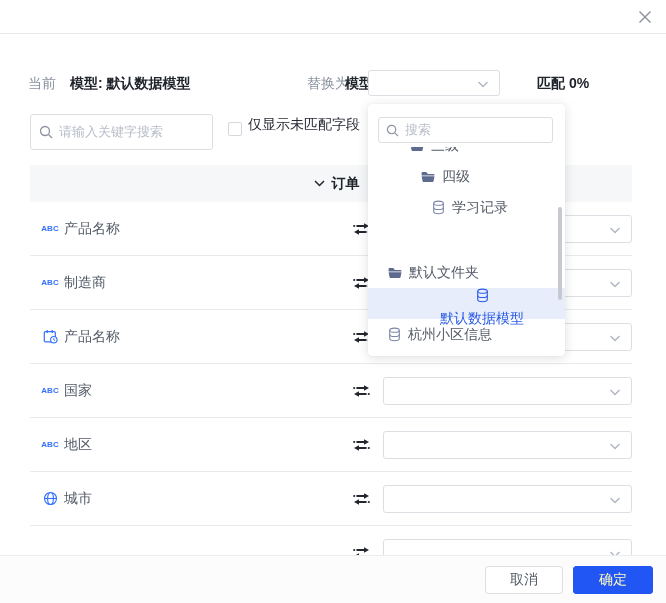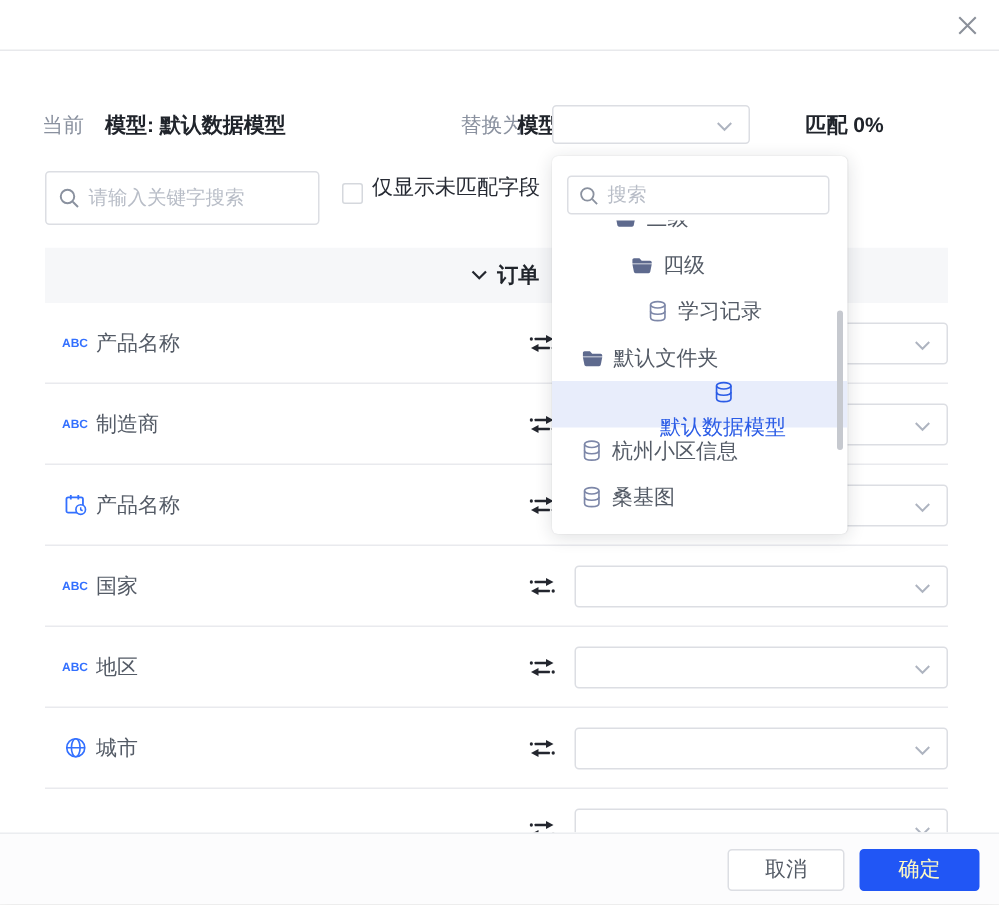--- a/index.html
+++ b/index.html
@@ -308,21 +308,21 @@
         <div class="titem" style="padding-left: 64px;">
     <span class="ticon ticon-model">
   <svg width="13" height="15" viewBox="0 0 13 15" fill="none" stroke="currentColor" stroke-width="1.1">
     <ellipse cx="6.5" cy="3.2" rx="4.8" ry="2.1"></ellipse>
     <path d="M1.7 3.2v8.4c0 1.2 2.1 2.1 4.8 2.1s4.8-.9 4.8-2.1V3.2"></path>
     <path d="M1.7 7.4c0 1.2 2.1 2.1 4.8 2.1s4.8-.9 4.8-2.1"></path>
   </svg>
 </span>
     <span class="tlabel">学习记录</span>
   </div>
-        <div class="titem" style="padding-left: 20px;">
+        <div class="titem" style="padding-left: 20px; margin-top: 34px;">
     <span class="ticon ticon-folder">
   <svg width="14" height="12" viewBox="0 0 14 12" fill="currentColor">
     <path d="M.6 2.2c0-.6.5-1.1 1.1-1.1h3.6l1.5 1.8h5.6c.6 0 1.1.5 1.1 1.1v.6H.6z"></path>
     <path d="M.6 5.2h12.9l-1 5c-.1.5-.6.9-1.1.9H2.7c-.5 0-1-.4-1.1-.9z"></path>
   </svg>
 </span>
     <span class="tlabel">默认文件夹</span>
   </div>
         <div class="titem selected" style="padding-left: 31px;">
     <span class="ticon ticon-model">

